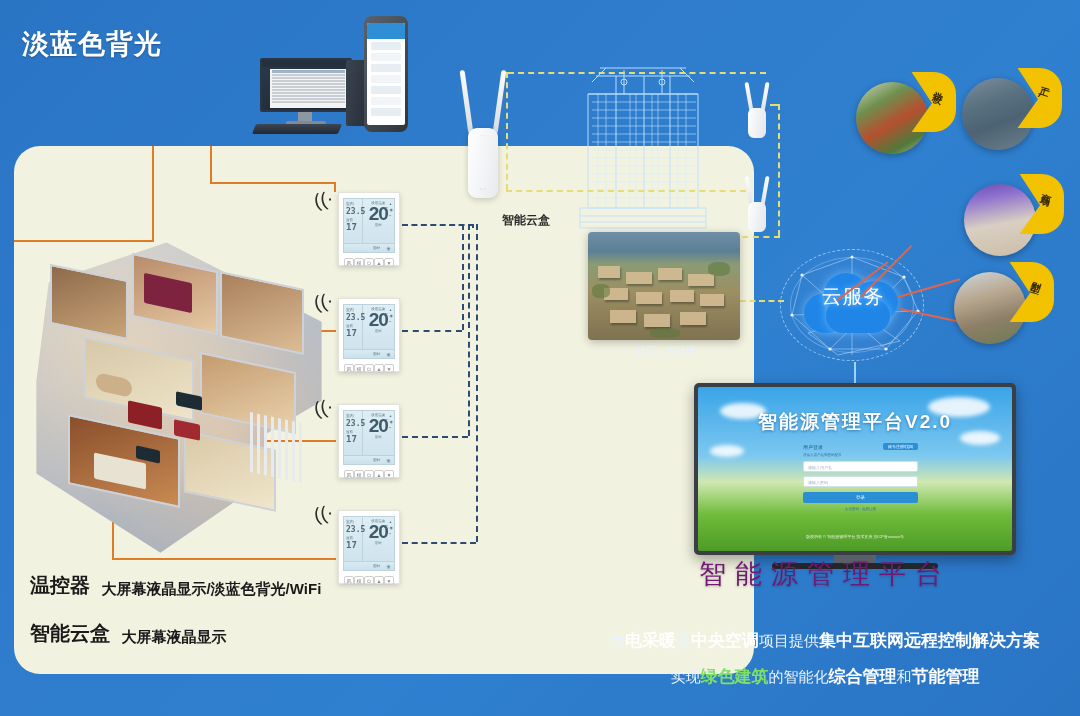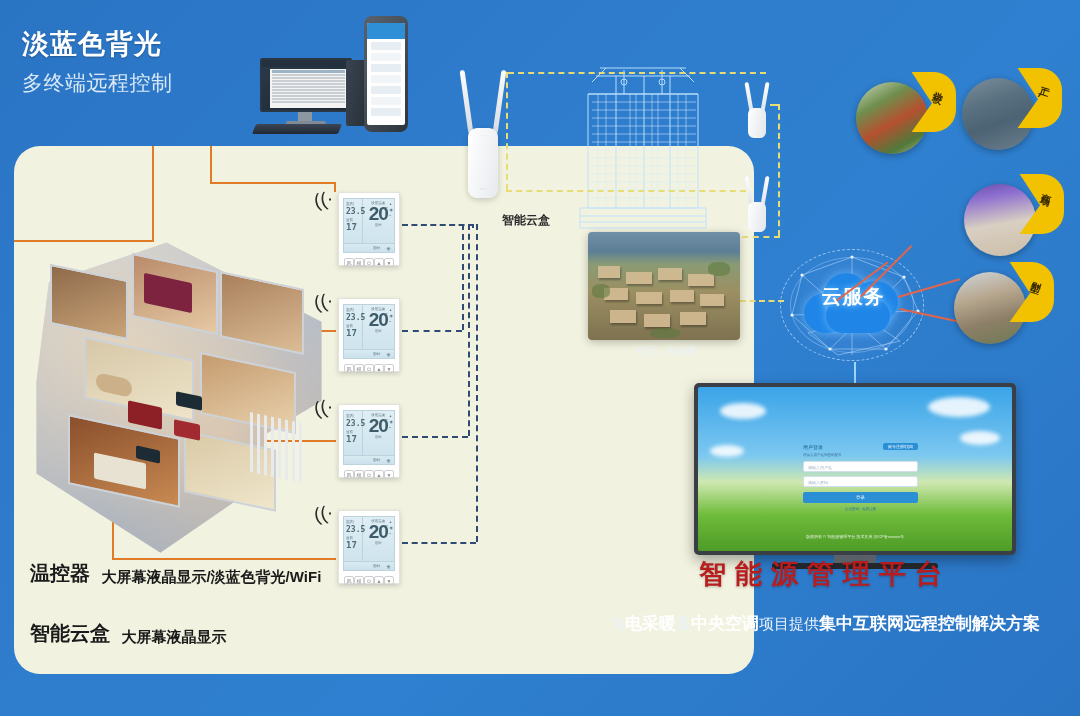--- a/index.html
+++ b/index.html
@@ -167,21 +167,21 @@
     background: linear-gradient(100deg,#ffffff,#e7eaee); border-radius: 9px;
     box-shadow: 0 2px 6px rgba(0,0,0,.18);
   }
   .cbox .body .brand { font-size: 4px; color: #b9bfc6; text-align: center; margin-top: 5px; }
   .cbox .body .leds { position: absolute; bottom: 7px; left: 0; right: 0; text-align: center; font-size: 4px; color: #c3c8ce; }
   .cbox-label {
     position: absolute; left: 502px; top: 212px; font-size: 12px; color: #2a2a2a; font-weight: bold;
   }
 
   
-  .cap1 { position: absolute; left: 16px; top: 414px; }
+  .cap1 { position: absolute; left: 16px; top: 426px; }
   .cap1 .t { font-size: 20px; font-weight: bold; color: #1a1a1a; display: inline-block; vertical-align: bottom; }
   .cap1 .s { font-size: 15px; font-weight: bold; color: #1a1a1a; display: inline-block; margin-left: 7px; vertical-align: bottom; }
   .cap1 .p { font-size: 8.5px; color: #3a3a3a; line-height: 13px; margin-top: 5px; width: 330px; text-indent: 17px; }
   .cap2 { position: absolute; left: 16px; top: 474px; }
   .cap2 .t { font-size: 20px; font-weight: bold; color: #1a1a1a; display: inline-block; vertical-align: bottom; }
   .cap2 .s { font-size: 15px; font-weight: bold; color: #1a1a1a; display: inline-block; margin-left: 7px; vertical-align: bottom; }
   .cap2 .p { font-size: 8.5px; color: #3a3a3a; line-height: 13px; margin-top: 5px; width: 400px; }
 
   
   .bldg { position: absolute; left: 578px; top: 58px; width: 130px; height: 172px; }
@@ -241,21 +241,21 @@
   .cloudnode .cloudshape .c {
     position: absolute; background: #1f86e8; border-radius: 50%;
     box-shadow: 0 0 10px rgba(110,190,255,.8);
   }
   .cloudnode .cloudshape .c1 { left: 0;  top: 22px; width: 44px; height: 40px; }
   .cloudnode .cloudshape .c2 { left: 20px; top: 2px; width: 44px; height: 44px; }
   .cloudnode .cloudshape .c3 { left: 48px; top: 10px; width: 46px; height: 42px; }
   .cloudnode .cloudshape .c4 { left: 22px; top: 28px; width: 64px; height: 34px; border-radius: 18px; }
   .cloudnode .ctext {
     position: absolute; left: 36px; top: 38px; width: 98px; text-align: center;
-    font-size: 20px; font-weight: bold; color: #ffffff; letter-spacing: 1px;
+    font-size: 20px; font-weight: normal; color: #ffffff; letter-spacing: 1px;
     text-shadow: 0 0 6px rgba(150,215,255,.9);
   }
 
   
   .fanitem { position: absolute; width: 78px; height: 78px; }
   .fanitem .ph {
     position: absolute; left: 0; top: 0; width: 72px; height: 72px; border-radius: 50%;
     box-shadow: 0 2px 7px rgba(0,0,0,.3); overflow: hidden;
   }
   .fanitem .wedge {
@@ -312,36 +312,35 @@
   .tvbox .tvfoot {
     position: absolute; left: 0; right: 0; bottom: 12px; text-align: center;
     font-size: 4px; color: rgba(255,255,255,.85);
   }
   .tvbox .neck { position: absolute; left: 140px; top: 172px; width: 42px; height: 9px; background: #5a6067; }
   .tvbox .foot { position: absolute; left: 78px; top: 180px; width: 166px; height: 6px; background: #23272b; border-radius: 3px; }
 
   
   .brt { position: absolute; left: 570px; top: 556px; width: 510px; text-align: center; }
   .brt .h {
-    font-size: 27px; font-weight: bold; color: #b91c1c; letter-spacing: 9px;
+    font-size: 27px; font-weight: normal; color: #701a75; letter-spacing: 9px;
     text-shadow: 0 1px 3px rgba(0,0,0,.25);
   }
-  .brt .l1 { margin-top: 20px; font-size: 15px; color: #eaf3fd; }
+  .brt .l1 { margin-top: 37px; font-size: 15px; color: #eaf3fd; }
   .brt .l2 { margin-top: 13px; font-size: 15px; color: #eaf3fd; }
   .brt b { font-weight: bold; font-size: 17px; color: #ffffff; }
   .brt .g { color: #7ee06a; font-weight: bold; font-size: 17px; }
 </style>
 </head>
 <body>
 
 <div class="stage">
 
   <div class="hdr">
     <div class="hdr-title">淡蓝色背光</div>
-    <div class="hdr-sub2">多终端远程控制</div>
   </div>
 
   <div class="topdev">
     <div class="mon-screen">
       <div class="titlebar"></div>
       <div class="sheet">
         <div class="row hd"></div>
           <div class="row"></div>
           <div class="row"></div>
         <div class="row"></div>
@@ -670,20 +669,21 @@
     <div class="wlabel">别墅</div>
   </div>
 
   <div class="tvbox">
     <div class="bezel">
       <div class="scr">
         <div class="cloudy" style="left:22px; top:16px; width:46px; height:16px;"></div>
         <div class="cloudy" style="left:230px; top:10px; width:62px; height:20px;"></div>
         <div class="cloudy" style="left:262px; top:44px; width:40px; height:14px;"></div>
         <div class="cloudy" style="left:12px; top:58px; width:34px; height:12px;"></div>
+        <div class="tvtitle">智能源管理平台V2.0</div>
         <div class="login">
           <div class="lrow">
             <span class="ltitle">用户登录</span>
             <span class="lreg">账号注册/找回</span>
           </div>
           <div class="lhint">请输入用户名和密码登录</div>
           <div class="fld">请输入用户名</div>
           <div class="fld">请输入密码</div>
           <div class="btn">登录</div>
           <div class="llinks">忘记密码 · 免费注册</div>
@@ -693,15 +693,18 @@
     </div>
     <div class="neck"></div>
     <div class="foot"></div>
   </div>
 
   <div class="brt">
     <div class="h">智能源管理平台</div>
     <div class="l1">
       <span>为</span><b>电采暖</b><span>及</span><b>中央空调</b><span>项目提供</span><b>集中互联网远程控制解决方案</b>
     </div>
+    <div class="l2">
+      <span>实现</span><span class="g">绿色建筑</span><span>的智能化</span><b>综合管理</b><span>和</span><b>节能管理</b>
+    </div>
   </div>
 
 </div>
 
 </body></html>

